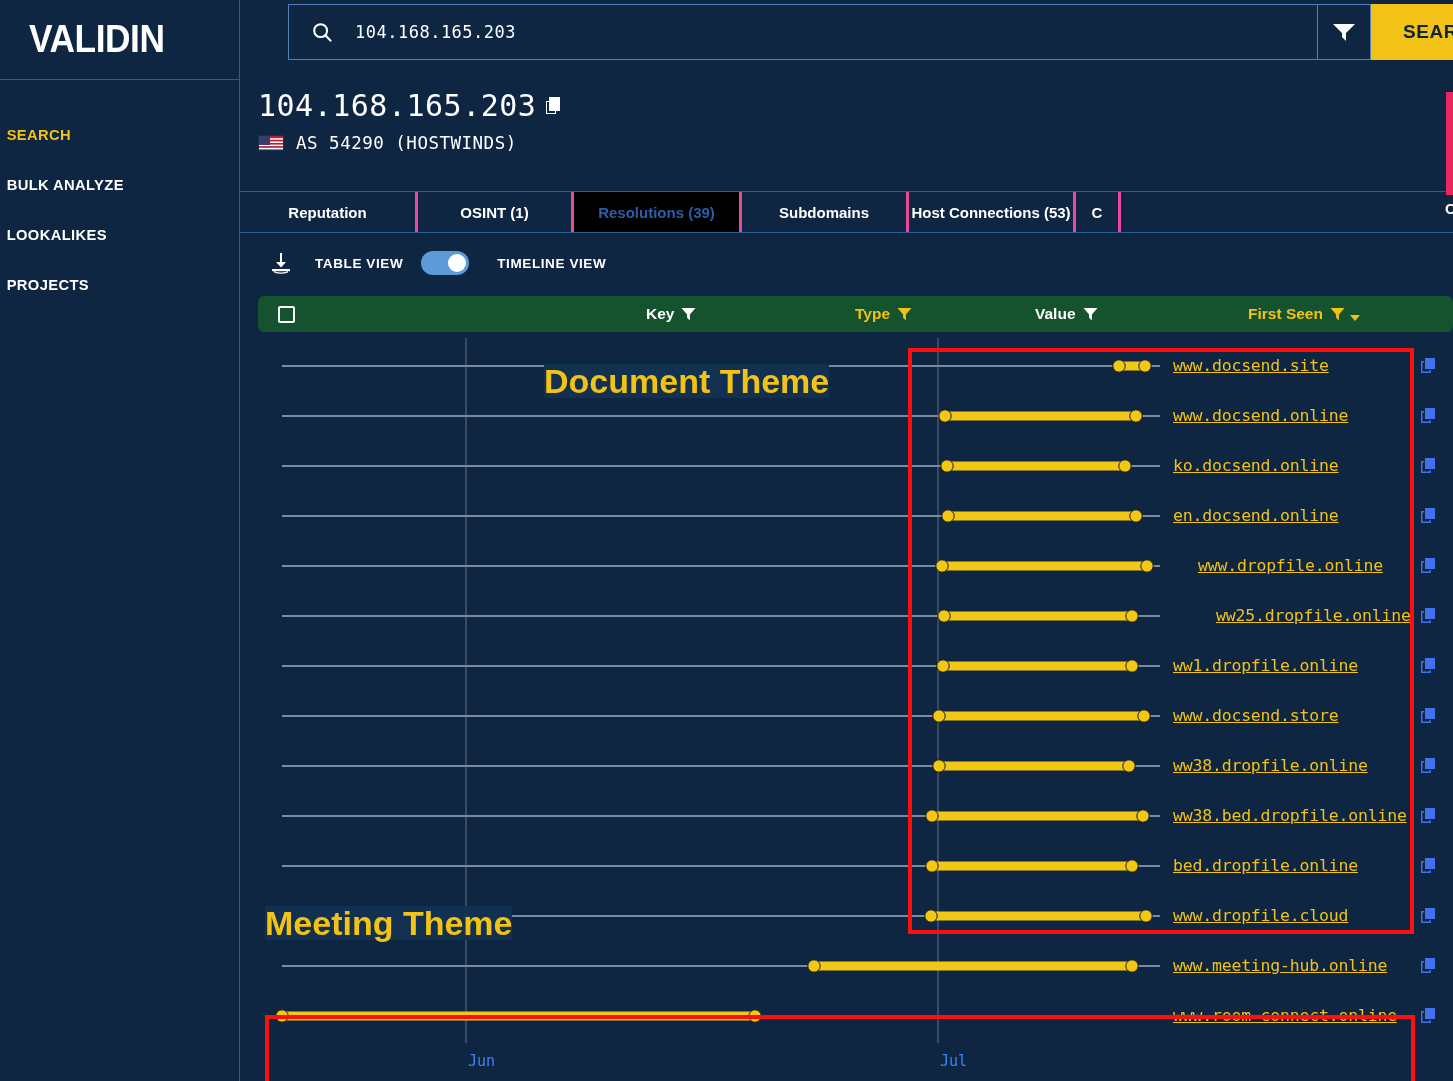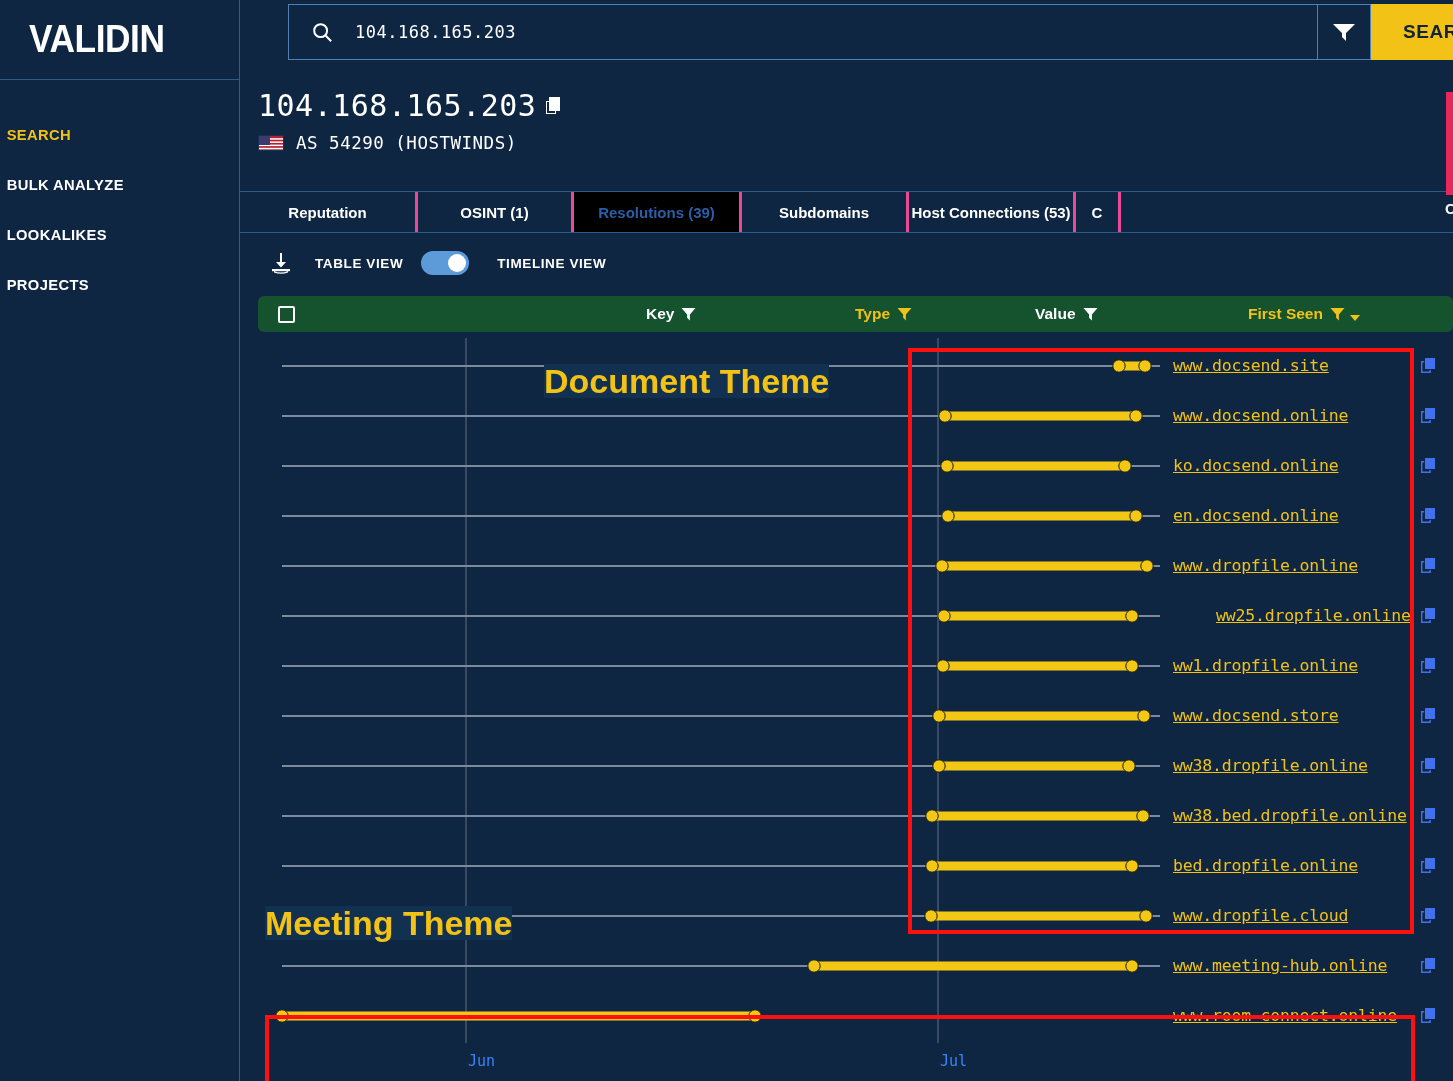--- a/index.html
+++ b/index.html
@@ -382,21 +382,21 @@
           <path d="M1 4 h3.2 v1.4 h-1.8 v9.2 h7 v-1.7 h1.4 v3.1 h-9.8 z" fill="#4271f0"></path>
         </svg>
       </div>
       <a class="dom-label" style="left: 915px; top: 168px;">en.docsend.online</a>
       <div class="copy-cell" style="left: 1162px; top: 169px;">
         <svg viewBox="0 0 16 17" width="16" height="17">
           <rect x="5" y="1" width="10" height="11" fill="#4271f0"></rect>
           <path d="M1 4 h3.2 v1.4 h-1.8 v9.2 h7 v-1.7 h1.4 v3.1 h-9.8 z" fill="#4271f0"></path>
         </svg>
       </div>
-      <a class="dom-label" style="left: 915px; top: 218px;">www.dropfile.online</a>
+      <a class="dom-label" style="left: 940px; top: 218px;">www.dropfile.online</a>
       <div class="copy-cell" style="left: 1162px; top: 219px;">
         <svg viewBox="0 0 16 17" width="16" height="17">
           <rect x="5" y="1" width="10" height="11" fill="#4271f0"></rect>
           <path d="M1 4 h3.2 v1.4 h-1.8 v9.2 h7 v-1.7 h1.4 v3.1 h-9.8 z" fill="#4271f0"></path>
         </svg>
       </div>
       <a class="dom-label" style="left: 915px; top: 268px; margin-left: 43px;">ww25.dropfile.online</a>
       <div class="copy-cell" style="left: 1162px; top: 269px;">
         <svg viewBox="0 0 16 17" width="16" height="17">
           <rect x="5" y="1" width="10" height="11" fill="#4271f0"></rect>

